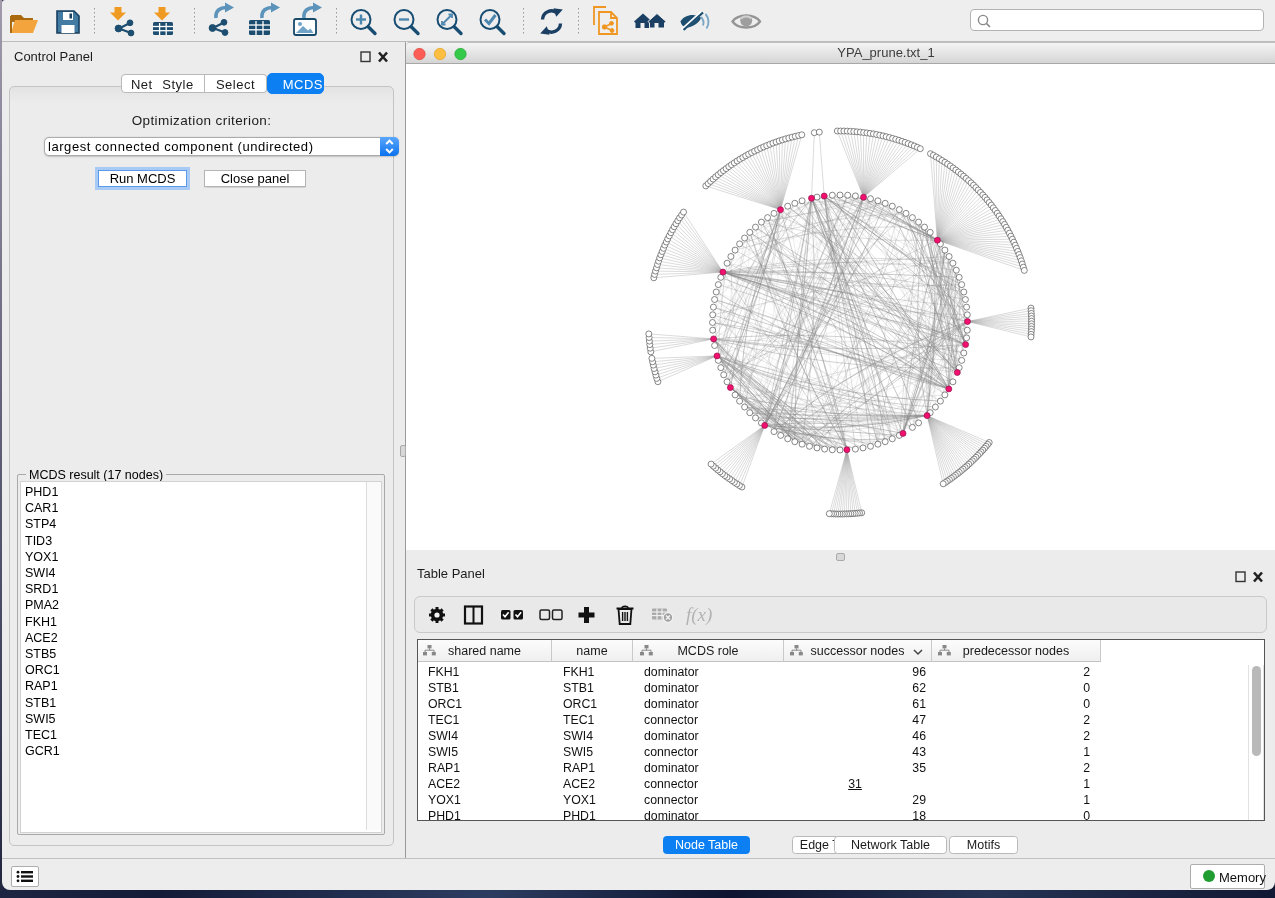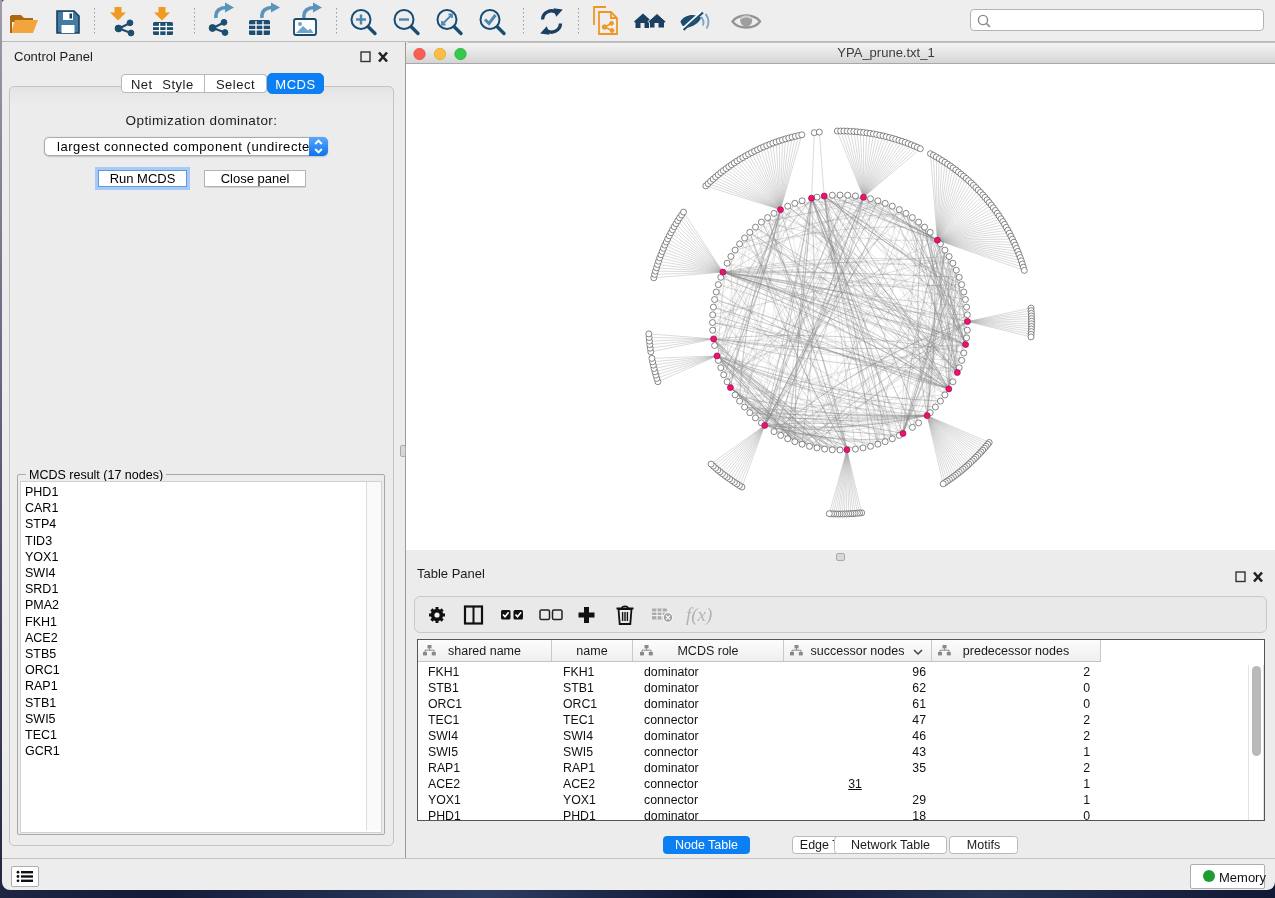--- a/index.html
+++ b/index.html
@@ -24,23 +24,23 @@
 #statusbar { left:2px; top:858px; width:1273px; height:32px; background:#ededed;
   border-top:1px solid #c2c2c2; border-bottom-left-radius:8px; border-bottom-right-radius:8px; }
 .f13 { font-size:13px; color:#1c1c1c; }
 
 .tab { position:absolute; top:74px; height:19px; background:#fff; z-index:5;
   border:1px solid #b9b9b9; font-size:13px; color:#1a1a1a; text-align:center;
   line-height:19px; letter-spacing:0.5px; }
 #tabmcds { background:#0c7ff2; border-color:#0c7ff2; color:#fff; border-radius:4px; }
 #cbody { left:9px; top:86px; width:385px; height:760px; border:1px solid #c4c4c4;
   border-radius:5px; background:linear-gradient(#e3e3e3 0px, #ececec 16px); }
-#dropdown { left:44px; top:136.5px; width:284px; height:19.5px; background:#fff;
+#dropdown { left:44px; top:136.5px; width:355px; height:19.5px; background:#fff;
   border:1px solid #ababab; border-radius:5px; font-size:13px; color:#000; letter-spacing:0.55px;
-  line-height:17px; padding-left:12px; box-shadow:0 0.5px 1.5px rgba(0,0,0,0.18); }
+  line-height:17px; padding-left:3px; box-shadow:0 0.5px 1.5px rgba(0,0,0,0.18); }
 #stepper { right:-1px; top:-1px; width:19px; height:19px; border-radius:0 5px 5px 0;
   background:linear-gradient(#5ba7fd,#0b72ee); }
 .btn { position:absolute; top:170px; height:16.5px; background:#fff;
   border:1px solid #b5b5b5; border-radius:0; font-size:13px; color:#000;
   text-align:center; line-height:16px; box-shadow:0 0.5px 1px rgba(0,0,0,0.12); }
 #fieldset { left:17px; top:474px; width:368px; height:361px;
   border:1px solid #a9a9a9; border-radius:2px; }
 #legend { left:8px; top:-7px; background:#ececec; font-size:12.5px; color:#000;
   padding:0 3px; }
 #mlist { left:2px; top:6px; width:362px; height:352px; background:#fff;
@@ -201,23 +201,23 @@
 
 <div class="abs" id="cpanel"></div>
 <div class="abs f13" style="left:14px;top:49px;">Control Panel</div>
 <svg class="abs" style="left:360px;top:51px" width="32" height="13" viewBox="0 0 32 13">
   <rect x="1" y="1" width="9" height="9.5" fill="none" stroke="#333" stroke-width="1.4"></rect>
   <path d="M19,1.5 L27,10.5 M27,1.5 L19,10.5" stroke="#222" stroke-width="2.6"></path>
 </svg>
 <div class="tab" style="left:81px;width:71px;border-radius:4px 0 0 4px;margin-left:40px;">Network</div>
 <div class="tab" style="left:152px;width:53px;border-left:none;">Style</div>
 <div class="tab" style="left:205px;width:62px;border-left:none;border-radius:0 4px 4px 0;">Select</div>
-<div class="tab" id="tabmcds" style="left:267px;width:57px;top:73px;height:21px;line-height:21px;border-radius:5px;">MCDS</div>
+<div class="tab" id="tabmcds" style="left:267px;width:57px;top:73px;height:21px;line-height:21px;border-radius:5px;text-align:right;">MCDS</div>
 <div class="abs" id="cbody"></div>
-<div class="abs" style="left:9px;top:113px;width:385px;text-align:center;font-size:13.5px;color:#1c1c1c;letter-spacing:0.4px;">Optimization dominator:</div>
+<div class="abs" style="left:9px;top:113px;width:385px;text-align:center;font-size:13.5px;color:#1c1c1c;letter-spacing:0.4px;">Optimization criterion:</div>
 <div class="abs" id="dropdown">largest connected component (undirected)
   <div class="abs" id="stepper">
     <svg width="19" height="19" viewBox="0 0 19 19">
       <path d="M6.2,7 L9.5,3.6 L12.8,7" fill="none" stroke="#fff" stroke-width="2"></path>
       <path d="M6.2,12 L9.5,15.4 L12.8,12" fill="none" stroke="#fff" stroke-width="2"></path>
     </svg>
   </div>
 </div>
 <div class="btn" style="left:98px;width:89px;border-color:#5a9ae8;box-shadow:0 0 0 3px #a8cbf5;">Run MCDS</div>
 <div class="btn" style="left:204px;width:102px;">Close panel</div>

